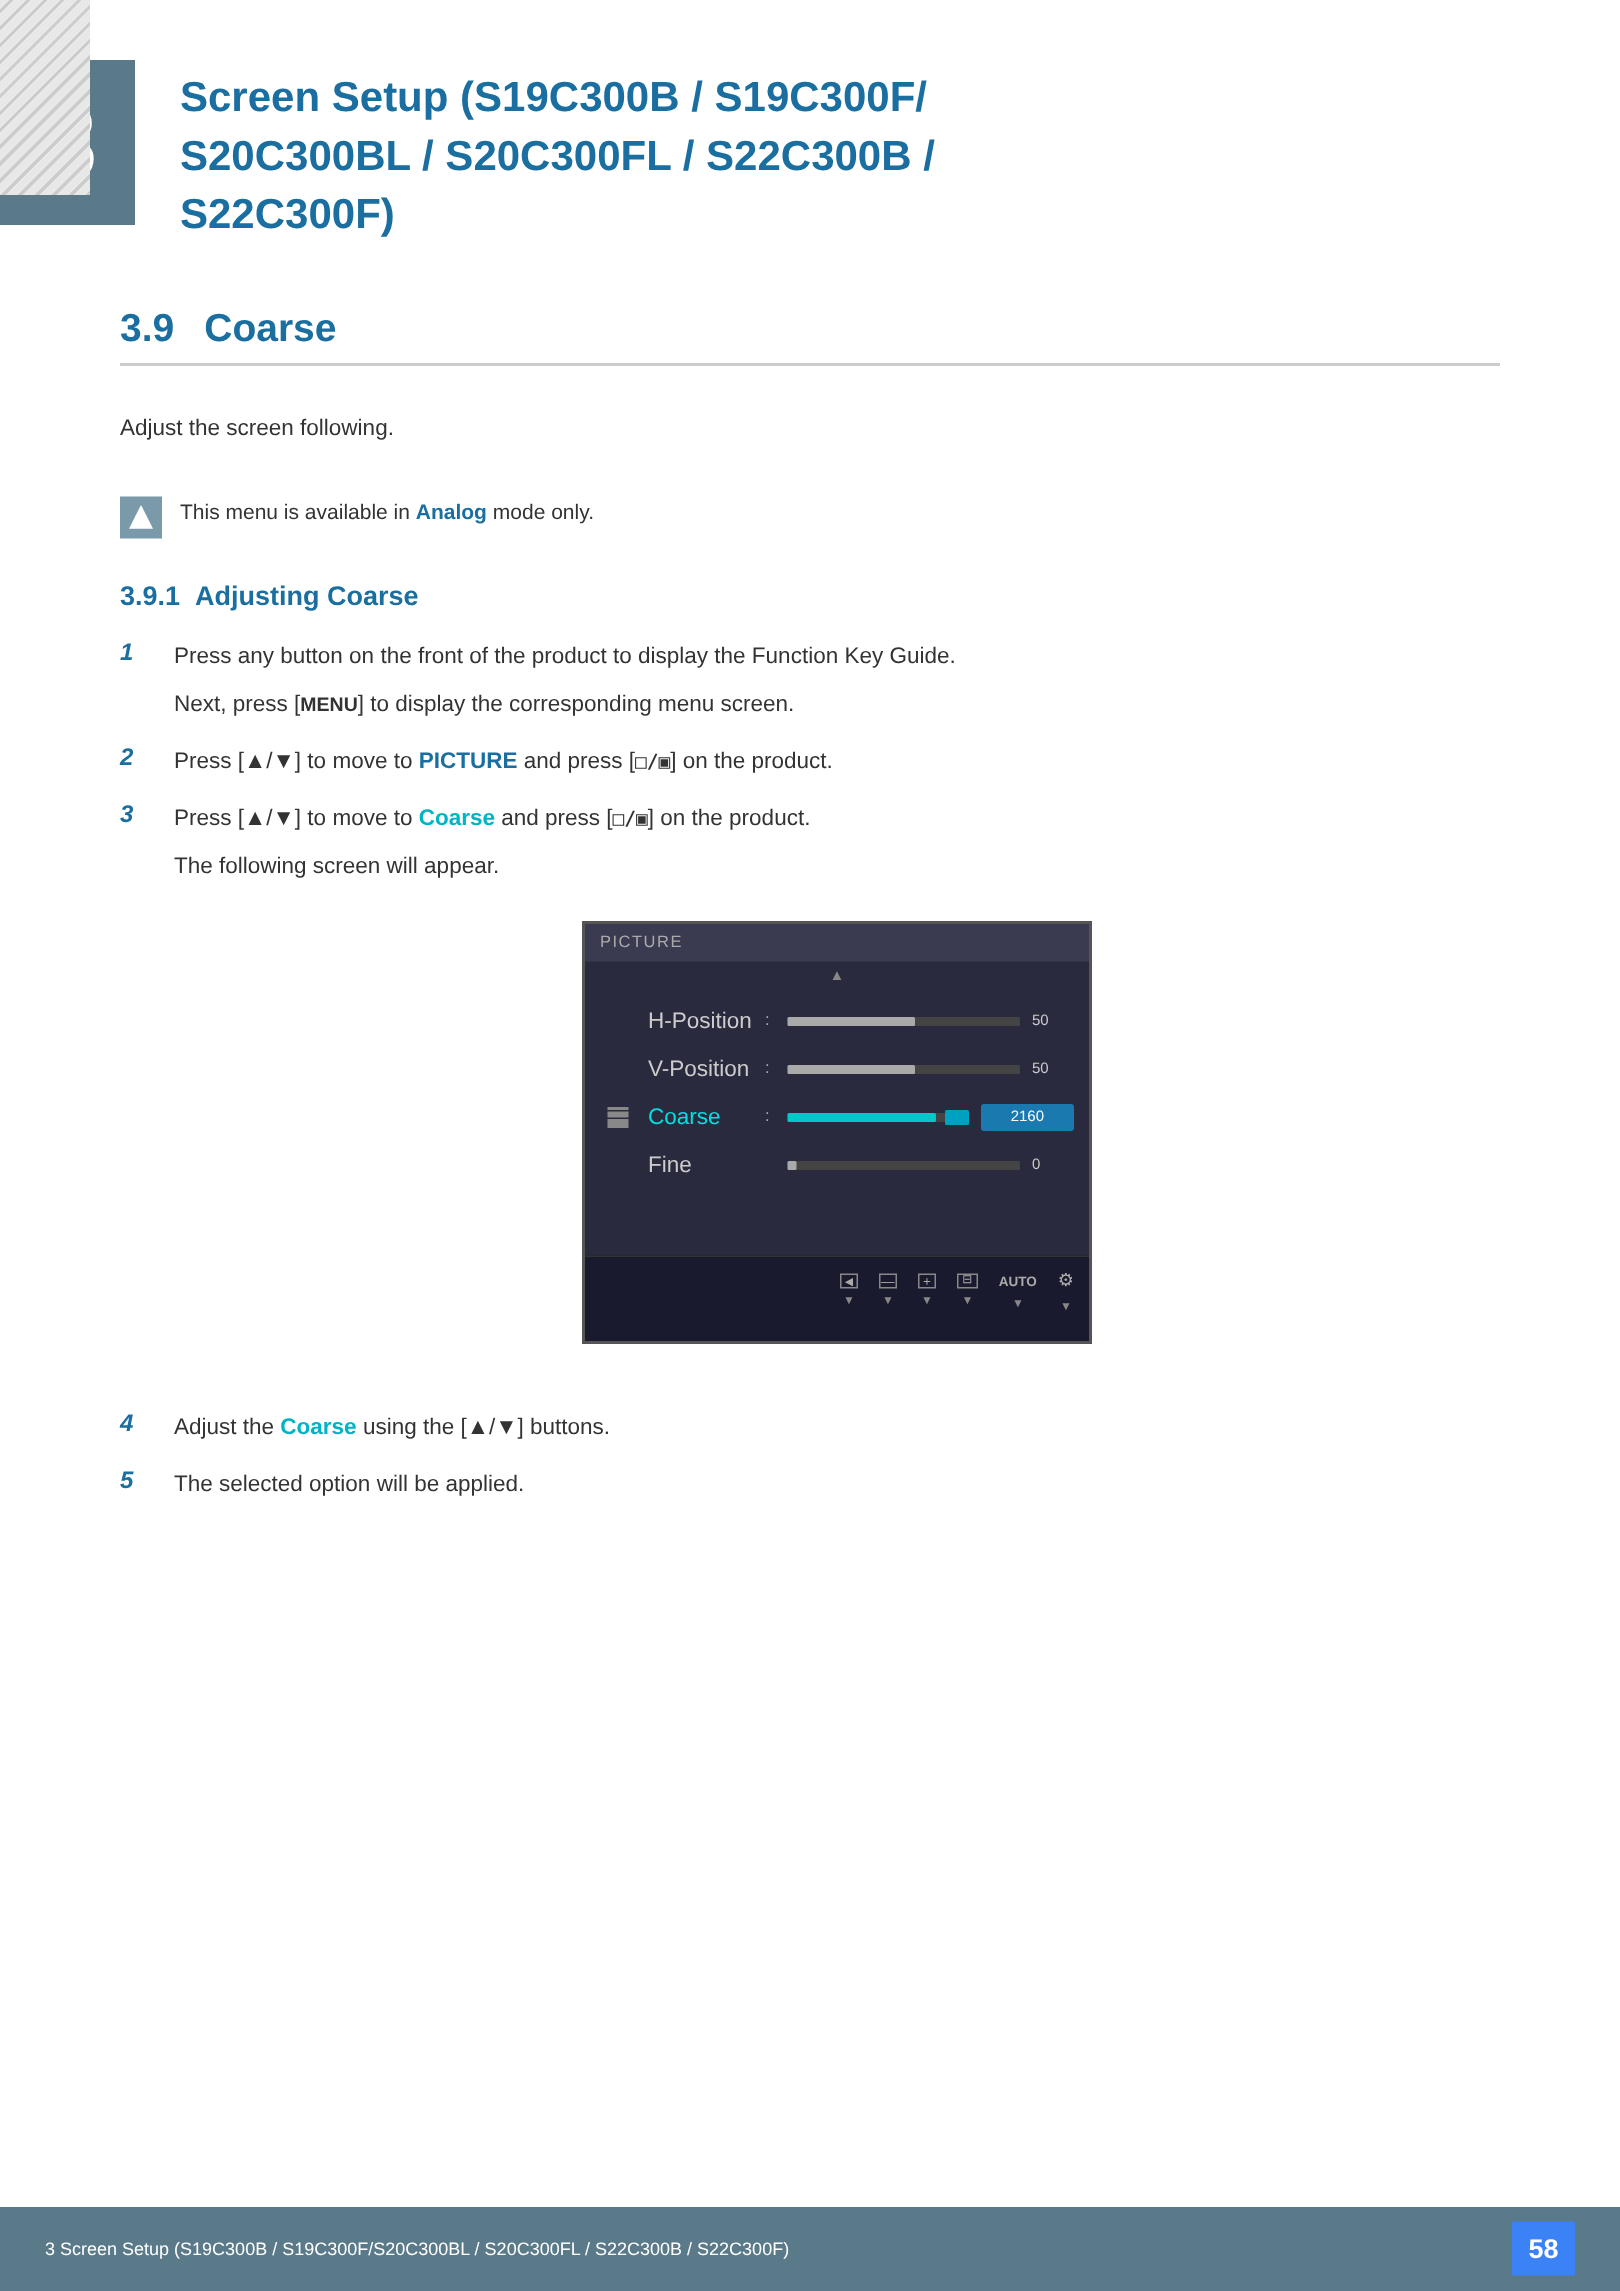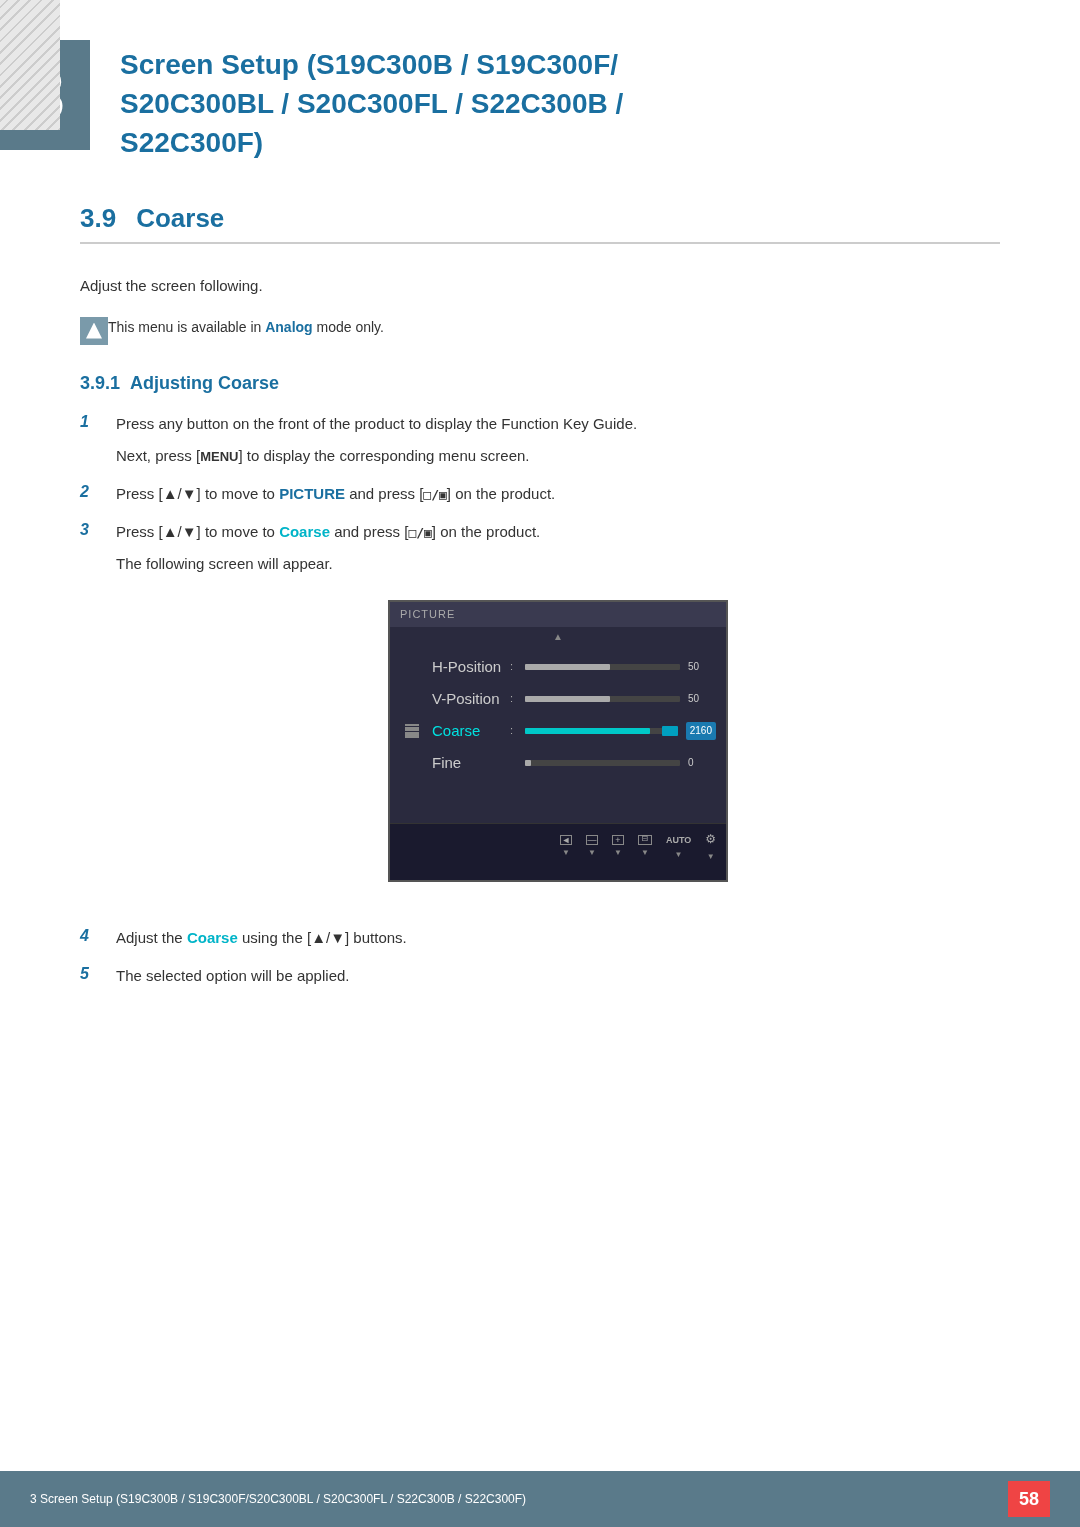--- a/index.html
+++ b/index.html
@@ -88,21 +88,22 @@
       font-size: 15px;
       color: #333;
       margin-bottom: 16px;
       line-height: 1.6;
     }
 
     
     .note-box {
       display: flex;
       align-items: flex-start;
-      margin: 18px 0 24px 0;
+      gap: 12px;
+      margin: 32px 0 24px 0;
     }
     .note-icon {
       width: 28px;
       height: 28px;
       background: #7a9aaa;
       flex-shrink: 0;
       display: flex;
       align-items: center;
       justify-content: center;
       margin-top: 1px;
@@ -250,21 +251,21 @@
     }
     .menu-value {
       color: #ccc;
       font-size: 10px;
       min-width: 28px;
       text-align: left;
     }
     .menu-value.active-val {
       background: #1a7ab0;
       color: white;
-      padding: 1px 4px;
+      padding: 1px 20px;
       border-radius: 2px;
     }
     .menu-icon-col {
       width: 24px;
       display: flex;
       flex-direction: column;
       align-items: center;
       justify-content: center;
       gap: 1px;
     }
@@ -321,21 +322,21 @@
       align-items: center;
       justify-content: space-between;
       padding: 10px 30px;
       font-size: 12px;
     }
     .footer-text {
       color: white;
       font-size: 12px;
     }
     .footer-page {
-      background: #ef4444;
+      background: #3b82f6;
       color: white;
       font-size: 18px;
       font-weight: bold;
       width: 42px;
       height: 36px;
       display: flex;
       align-items: center;
       justify-content: center;
     }
 

